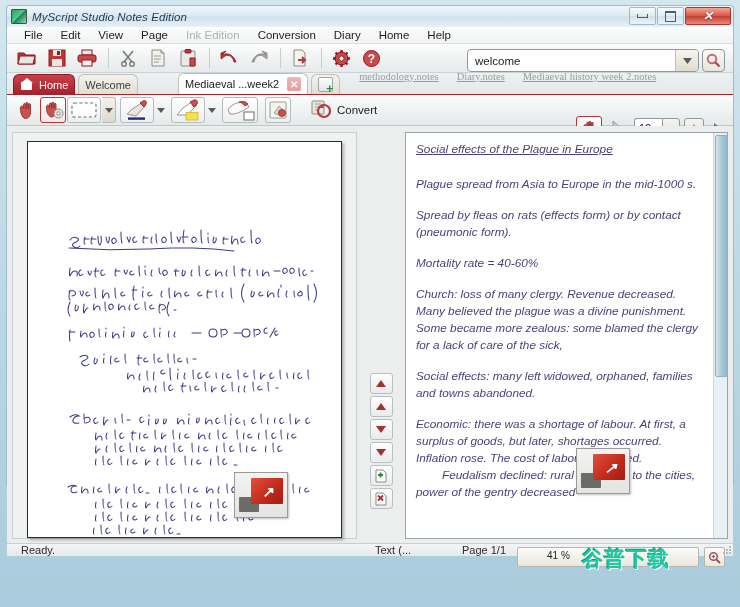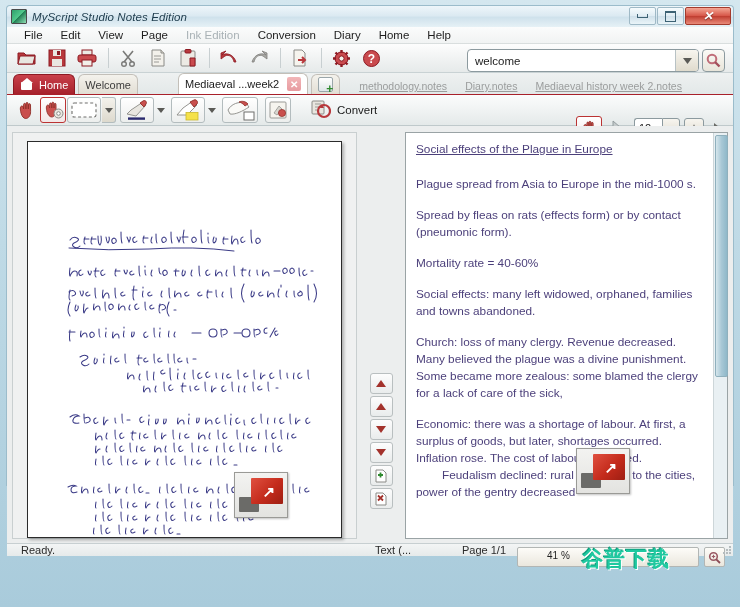--- a/index.html
+++ b/index.html
@@ -207,21 +207,21 @@
     border: 1px solid #9aa6aa;
     border-radius: 2px;
     position: relative;
   }
   .newtab-ico:after {
     content:'+'; position:absolute; right:-1px; bottom:-4px;
     color:#2f8a2f; font-size:12px; font-weight:bold; line-height:12px;
   }
   .recent-links {
     display: flex; align-items: center; gap: 18px;
-    margin-left: 16px; padding-bottom: 2px;
+    margin-left: 16px; padding-bottom: 12px; font-family: Liberation Serif, serif;
   }
   .recent-link {
     font-size: 10.5px; color: #9b9d9d;
     text-decoration: underline;
     white-space: nowrap;
   }
 
   
   .toolbar2 {
     height: 34px;
@@ -338,20 +338,21 @@
   .tri-up { width:0;height:0;border-left:5px solid transparent;border-right:5px solid transparent;border-bottom:7px solid #a3322c; }
   .tri-down { width:0;height:0;border-left:5px solid transparent;border-right:5px solid transparent;border-top:7px solid #a3322c; }
 
   .right-pane {
     flex: 1;
     background: #fff;
     border: 1px solid #9aa3a5;
     box-sizing: border-box;
     position: relative;
     display: flex;
+    font-style: italic;
   }
   .text-body {
     flex: 1;
     padding: 8px 11px 0 10px;
     font-size: 11.8px;
     line-height: 17px;
     color: #4b3f7a;
     overflow: hidden;
   }
   .text-body p { margin: 0 0 14px 0; }
@@ -760,22 +761,22 @@
           </svg>
         </div>
       </div>
 
       <div class="right-pane">
         <div class="text-body">
           <p class="heading">Social effects of the Plague in Europe</p>
           <p>Plague spread from Asia to Europe in the mid-1000 s.</p>
           <p>Spread by fleas on rats (effects form) or by contact (pneumonic form).</p>
           <p>Mortality rate = 40-60%</p>
+          <p>Church: loss of many clergy. Revenue decreased. Many believed the plague was a divine punishment. Some became more zealous: some blamed the clergy for a lack of care of the sick,</p>
           <p>Social effects: many left widowed, orphaned, families and towns abandoned.</p>
-          <p>Church: loss of many clergy. Revenue decreased. Many believed the plague was a divine punishment. Some became more zealous: some blamed the clergy for a lack of care of the sick,</p>
           <p style="margin-bottom:0;">Economic: there was a shortage of labour. At first, a surplus of goods, but later, shortages occurred. Inflation rose. The cost of labour increased.</p>
           <p style="margin-top:0;"><span class="indent"></span><span>Feudalism declined: rural poor went to the cities, power of the gentry decreased</span></p>
         </div>
         <div class="rp-scroll">
           <div class="rp-thumb"></div>
         </div>
 
         <div class="expand-overlay" style="left:170px; top:315px;">
           <div class="blk"></div>
           <div class="red"></div>

